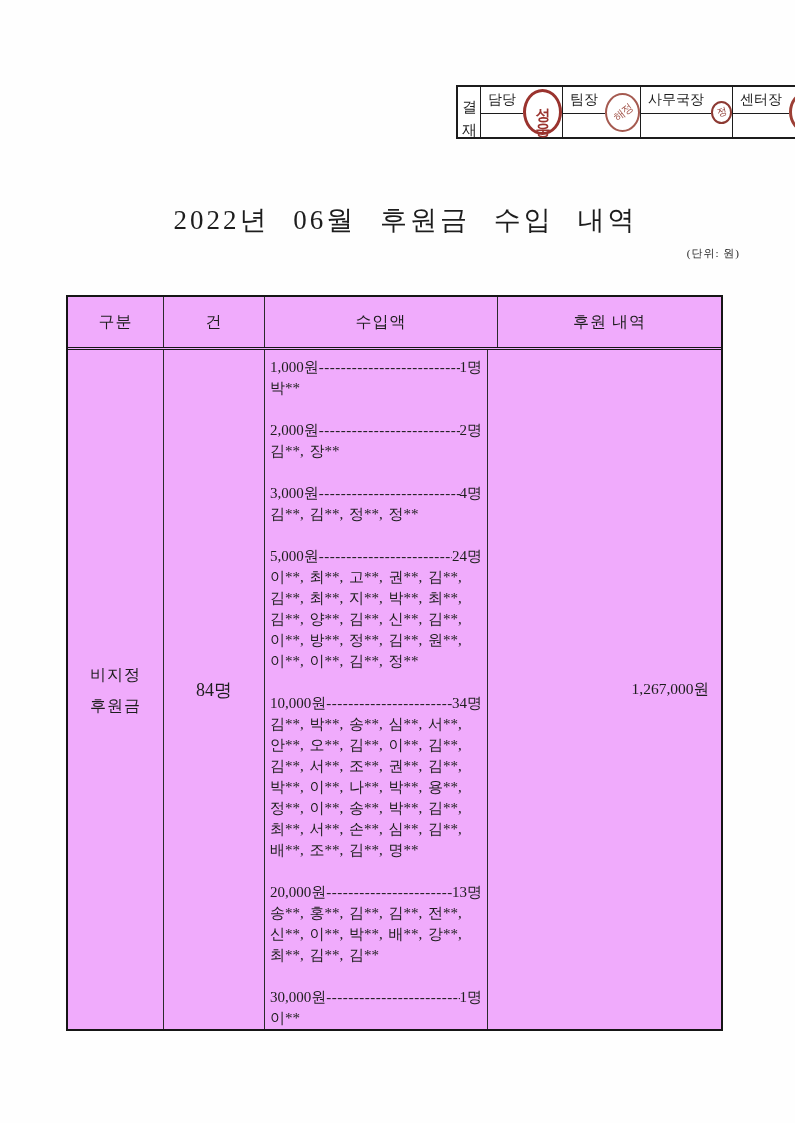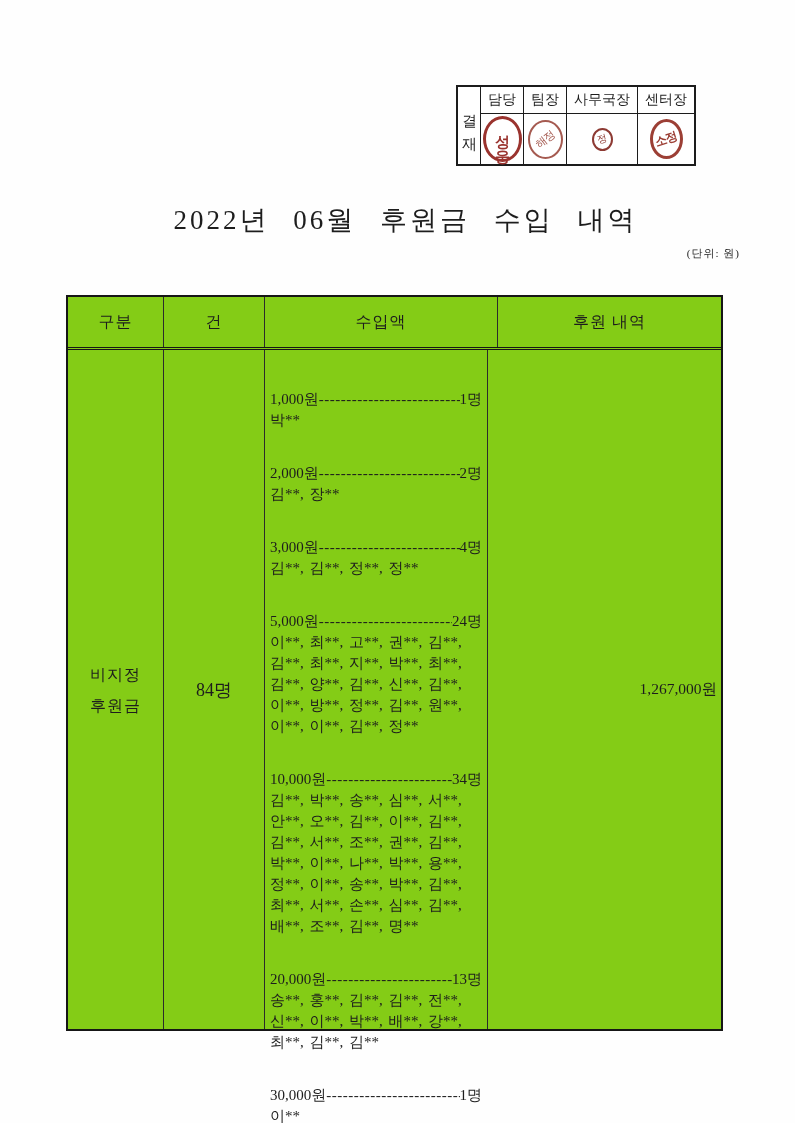--- a/index.html
+++ b/index.html
@@ -22,21 +22,21 @@
   }
   .approval-label{
     width:22px;
     border-right:1.5px solid #1c1c1c;
     display:flex;align-items:center;justify-content:center;
     font-size:15px;
     writing-mode:vertical-rl;text-orientation:upright;
     letter-spacing:8px;
     padding:2px 0;
   }
-  .approval-col{border-right:1.5px solid #1c1c1c;display:flex;flex-direction:column;justify-content:space-between;}
+  .approval-col{border-right:1.5px solid #1c1c1c;display:flex;flex-direction:row;justify-content:space-between;}
   .approval-col:last-child{border-right:none;}
   .approval-head{
     height:26px;border-bottom:1.5px solid #1c1c1c;
     display:flex;align-items:center;justify-content:center;
     font-size:14px;padding:0 7px;white-space:nowrap;
   }
   .approval-stamp-area{height:50px;display:flex;align-items:center;justify-content:center;}
 
   .stamp{border-radius:50%;display:flex;align-items:center;justify-content:center;box-sizing:border-box;}
   .stamp-damdang{width:39px;height:46px;border:3.5px solid #9a332e;color:#9a332e;font-weight:bold;}
@@ -59,44 +59,44 @@
   .unit-note{
     position:absolute;top:246px;right:55px;
     font-size:11px;letter-spacing:1px;margin-left:8px;
   }
 
   
   .main-table{
     position:absolute;left:66px;top:295px;width:657px;
     border:2px solid #161616;
     box-sizing:border-box;
-    background:#84cc16;
+    background:#f0abfc;
   }
   .mt-header{display:flex;height:50px;border-bottom:3px double #161616;}
   .mt-body{display:flex;height:679px;}
   .mt-cell{box-sizing:border-box;border-right:1.5px solid #2b2b2b;}
   .mt-cell:last-child{border-right:none;}
   .col-gubun{width:96px;}
   .col-account{width:107px;}
   .col-count{width:101px;}
   .col-details{width:223px;}
   .col-total{width:126px;flex:1;}
   .hcell{display:flex;align-items:center;justify-content:center;font-size:16px;letter-spacing:1px;}
   .vcenter{display:flex;align-items:center;justify-content:center;text-align:center;}
   .pre{white-space:pre-line;line-height:31px;}
   .cell-category{font-size:16px;letter-spacing:1px;}
   .cell-account{font-size:14.5px;}
   .cell-count{font-size:18px;}
-  .cell-total{justify-content:flex-end;padding-right:4px;font-size:15.5px;}
+  .cell-total{justify-content:flex-end;padding-right:12px;font-size:15.5px;}
 
   
   .cell-details{padding:7px 5px 0 5px;font-size:15px;}
   .detail-block{margin-bottom:21px;}
   .detail-block:last-child{margin-bottom:0;}
-  .detail-line{display:flex;align-items:baseline;line-height:21px;margin-top:32px;}
+  .detail-line{display:flex;align-items:baseline;line-height:21px;}
   .detail-amt{white-space:nowrap;}
   .detail-leader{flex:1;overflow:hidden;white-space:nowrap;letter-spacing:0.5px;}
   .detail-cnt{white-space:nowrap;}
   .detail-names{white-space:pre-line;line-height:21px;word-spacing:2px;}
 </style>
 </head>
 <body>
 
 <div class="page">
 

